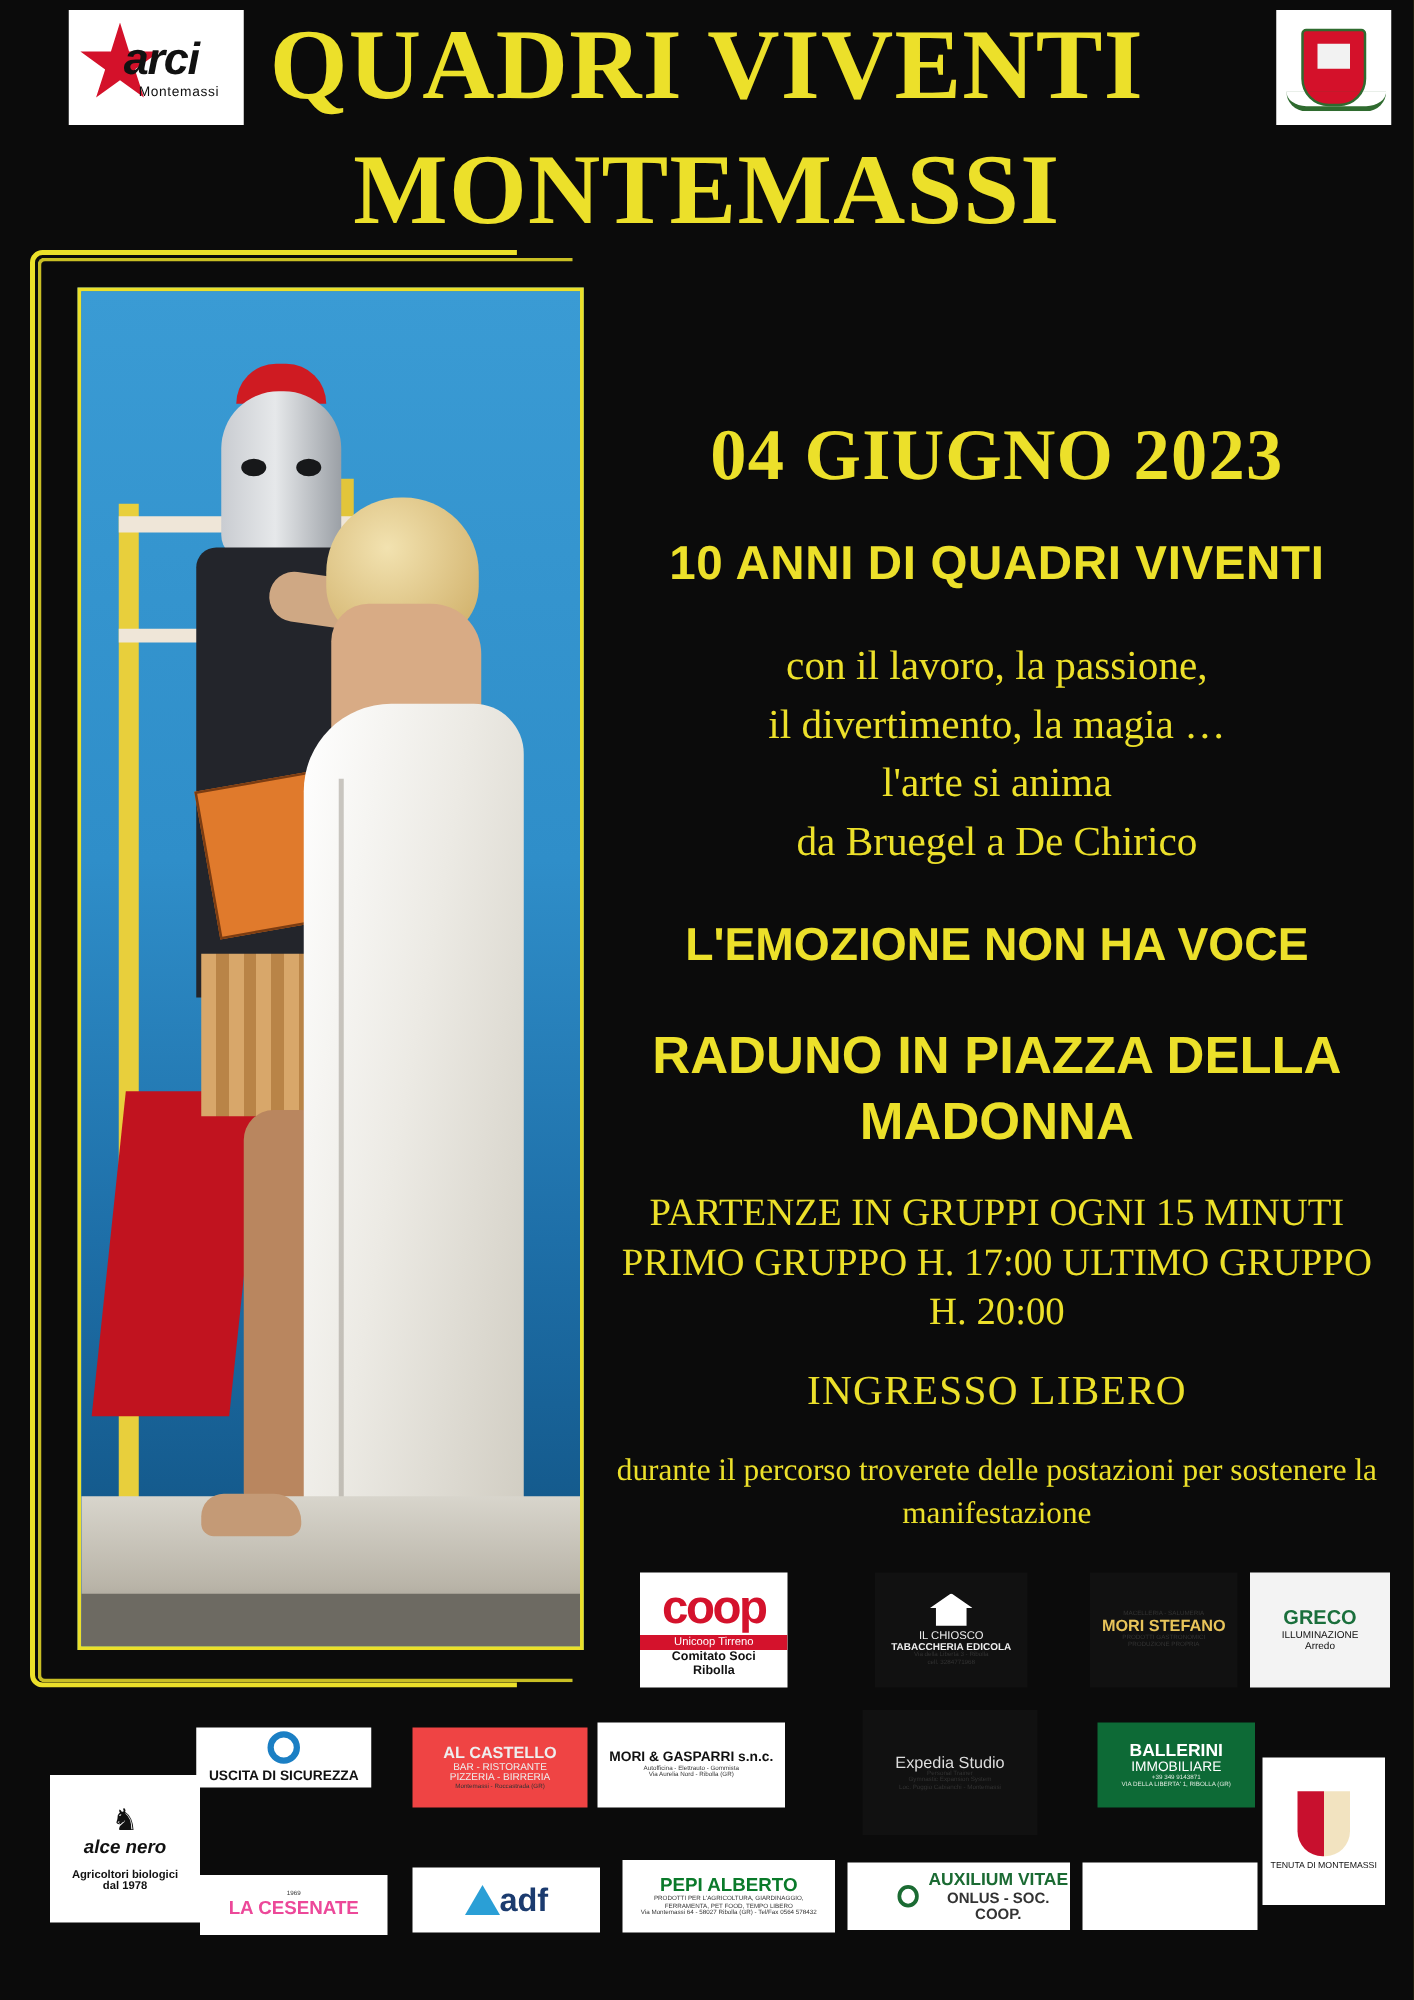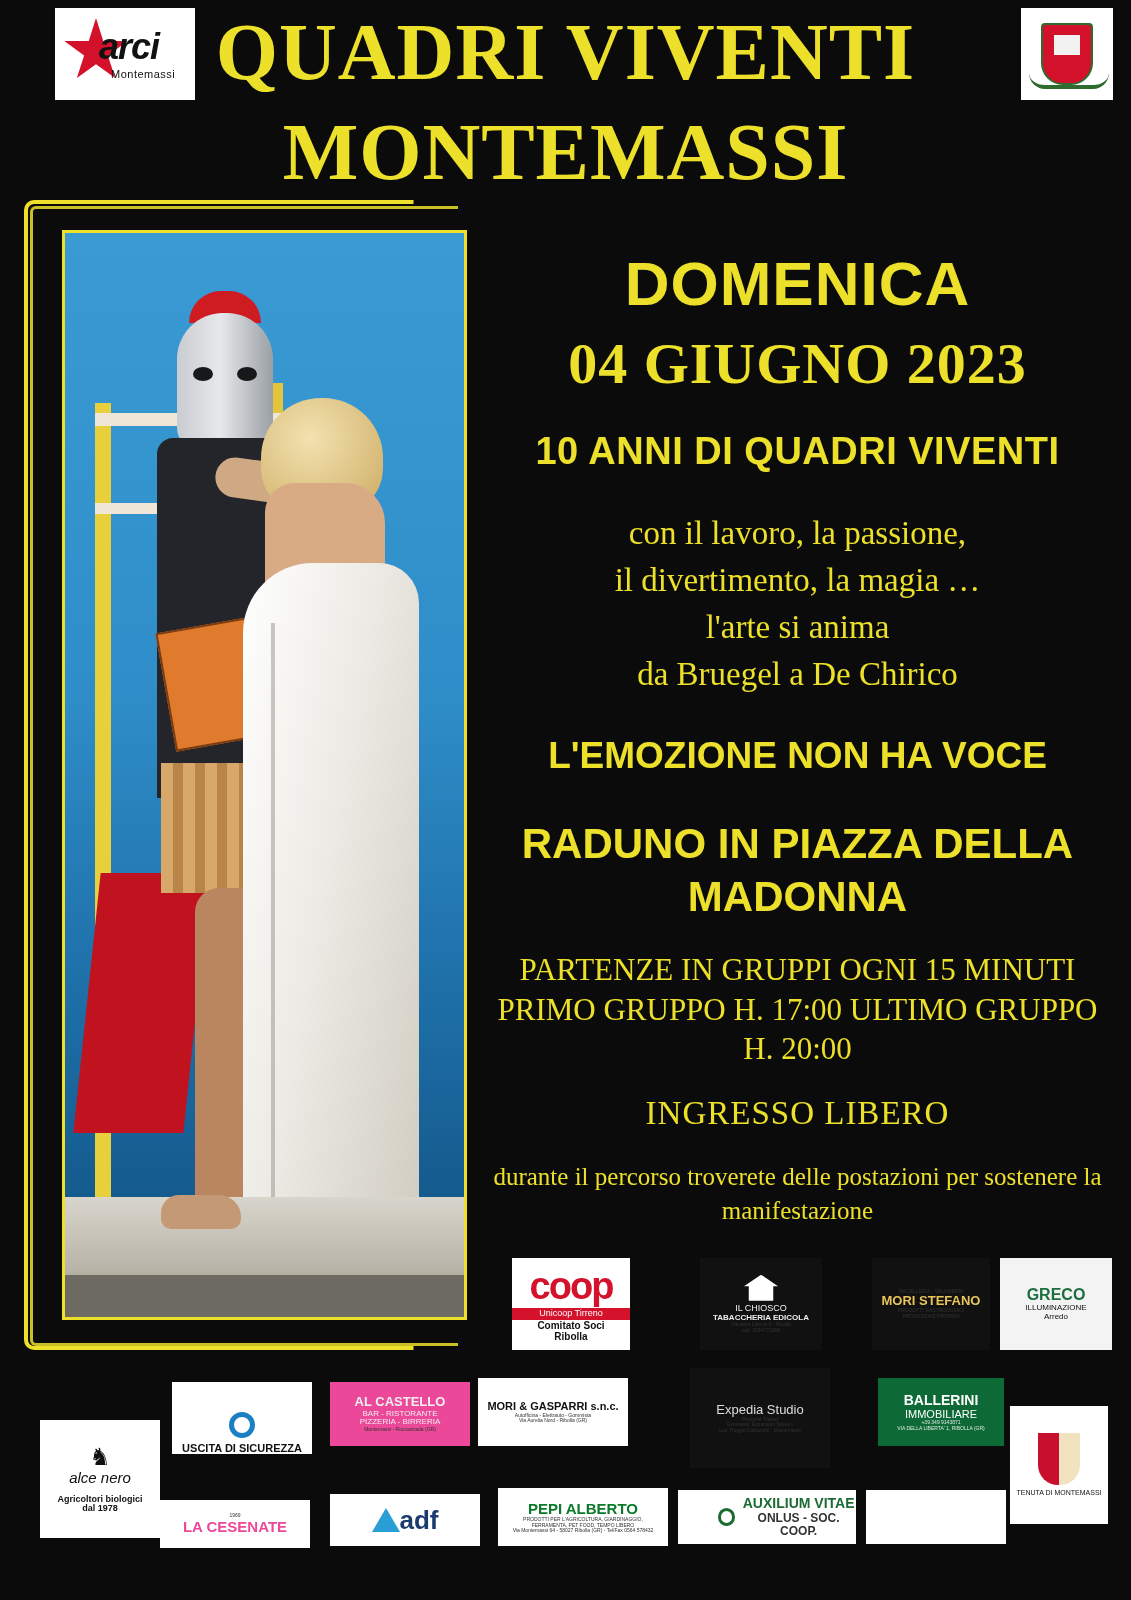--- a/index.html
+++ b/index.html
@@ -320,23 +320,23 @@
   #sp-coop { left: 512px; top: 1258px; width: 118px; height: 92px; }
   #sp-coop .coopword { color: #d4122c; font-size: 38px; font-weight: bold; letter-spacing: -2px; }
   #sp-coop .band { background:#d4122c; color:#fff; font-size:9px; width:100%; padding:1px 0; }
   #sp-chiosco { left: 700px; top: 1258px; width: 122px; height: 92px; background:#111; color:#eee; }
   #sp-chiosco .house { width: 34px; height: 26px; background:#fff; clip-path: polygon(50% 0,100% 45%,86% 45%,86% 100%,14% 100%,14% 45%,0 45%); }
   #sp-mori { left: 872px; top: 1258px; width: 118px; height: 92px; background:#111; color:#eee; }
   #sp-greco { left: 1000px; top: 1258px; width: 112px; height: 92px; background:#f3f3f3; }
   #sp-greco .greco { color:#1a6f3c; font-weight:bold; font-size:16px; }
 
   
-  #sp-uscita { left: 172px; top: 1382px; width: 140px; height: 72px; justify-content: flex-end; }
+  #sp-uscita { left: 157px; top: 1382px; width: 140px; height: 48px; }
   #sp-uscita .ring { width:26px;height:26px;border-radius:50%;border:5px solid #1b7fc4; }
-  #sp-castello { left: 330px; top: 1382px; width: 140px; height: 64px; background:#ec4899; color:#eee; }
+  #sp-castello { left: 330px; top: 1382px; width: 140px; height: 64px; background:#ef4444; color:#eee; }
   #sp-morigasparri { left: 478px; top: 1378px; width: 150px; height: 68px; }
   #sp-expedia { left: 690px; top: 1368px; width: 140px; height: 100px; background:#111; color:#ddd; }
   #sp-ballerini { left: 878px; top: 1378px; width: 126px; height: 68px; background:#0d6a36; color:#fff; }
   #sp-tenuta { left: 1010px; top: 1406px; width: 98px; height: 118px; }
   #sp-tenuta .shield { width:42px;height:52px;background:linear-gradient(90deg,#c8102e 50%,#f2e3c0 50%); border-radius:0 0 20px 20px; }
 
   
   #sp-alcenero { left: 40px; top: 1420px; width: 120px; height: 118px; }
   #sp-alcenero .horse { font-size: 24px; }
   #sp-cesenate { left: 160px; top: 1500px; width: 150px; height: 48px; }
@@ -389,21 +389,20 @@
       <div class="ph-leg"></div>
       <div class="ph-hair"></div>
       <div class="ph-back"></div>
       <div class="ph-dress"></div>
       <div class="ph-floor"></div>
       <div class="ph-floor2"></div>
       <div class="ph-foot"></div>
     </div>
   </div>
 
-  <div class="col domenica">DOMENICA</div>
   <div class="col data">04 GIUGNO 2023</div>
   <div class="col anni">10 ANNI DI QUADRI VIVENTI</div>
 
   <div class="col lines">
     <span class="l">con il lavoro, la passione,</span>
     <span class="l">il divertimento, la magia …</span>
     <span class="l">l'arte si anima</span>
     <span class="l">da Bruegel a De Chirico</span>
   </div>
 
@@ -487,21 +486,21 @@
     <div class="tiny" style="color:#dfeadf">VIA DELLA LIBERTA' 1, RIBOLLA (GR)</div>
   </div>
 
   <div class="sponsor" id="sp-tenuta">
     <div class="shield"></div>
     <div style="font-size:7px;margin-top:4px">TENUTA DI MONTEMASSI</div>
   </div>
 
   <div class="sponsor" id="sp-alcenero">
     <div class="horse">♞</div>
-    <div style="font-size:15px;font-style:italic;font-weight:normal">alce nero</div>
+    <div style="font-size:15px;font-style:italic;font-weight:bold">alce nero</div>
     <div style="font-size:9px;font-weight:bold;margin-top:8px">Agricoltori biologici</div>
     <div style="font-size:9px;font-weight:bold">dal 1978</div>
   </div>
 
   <div class="sponsor" id="sp-cesenate">
     <div class="tiny">1969</div>
     <div class="cname">LA CESENATE</div>
   </div>
 
   <div class="sponsor" id="sp-adf">

